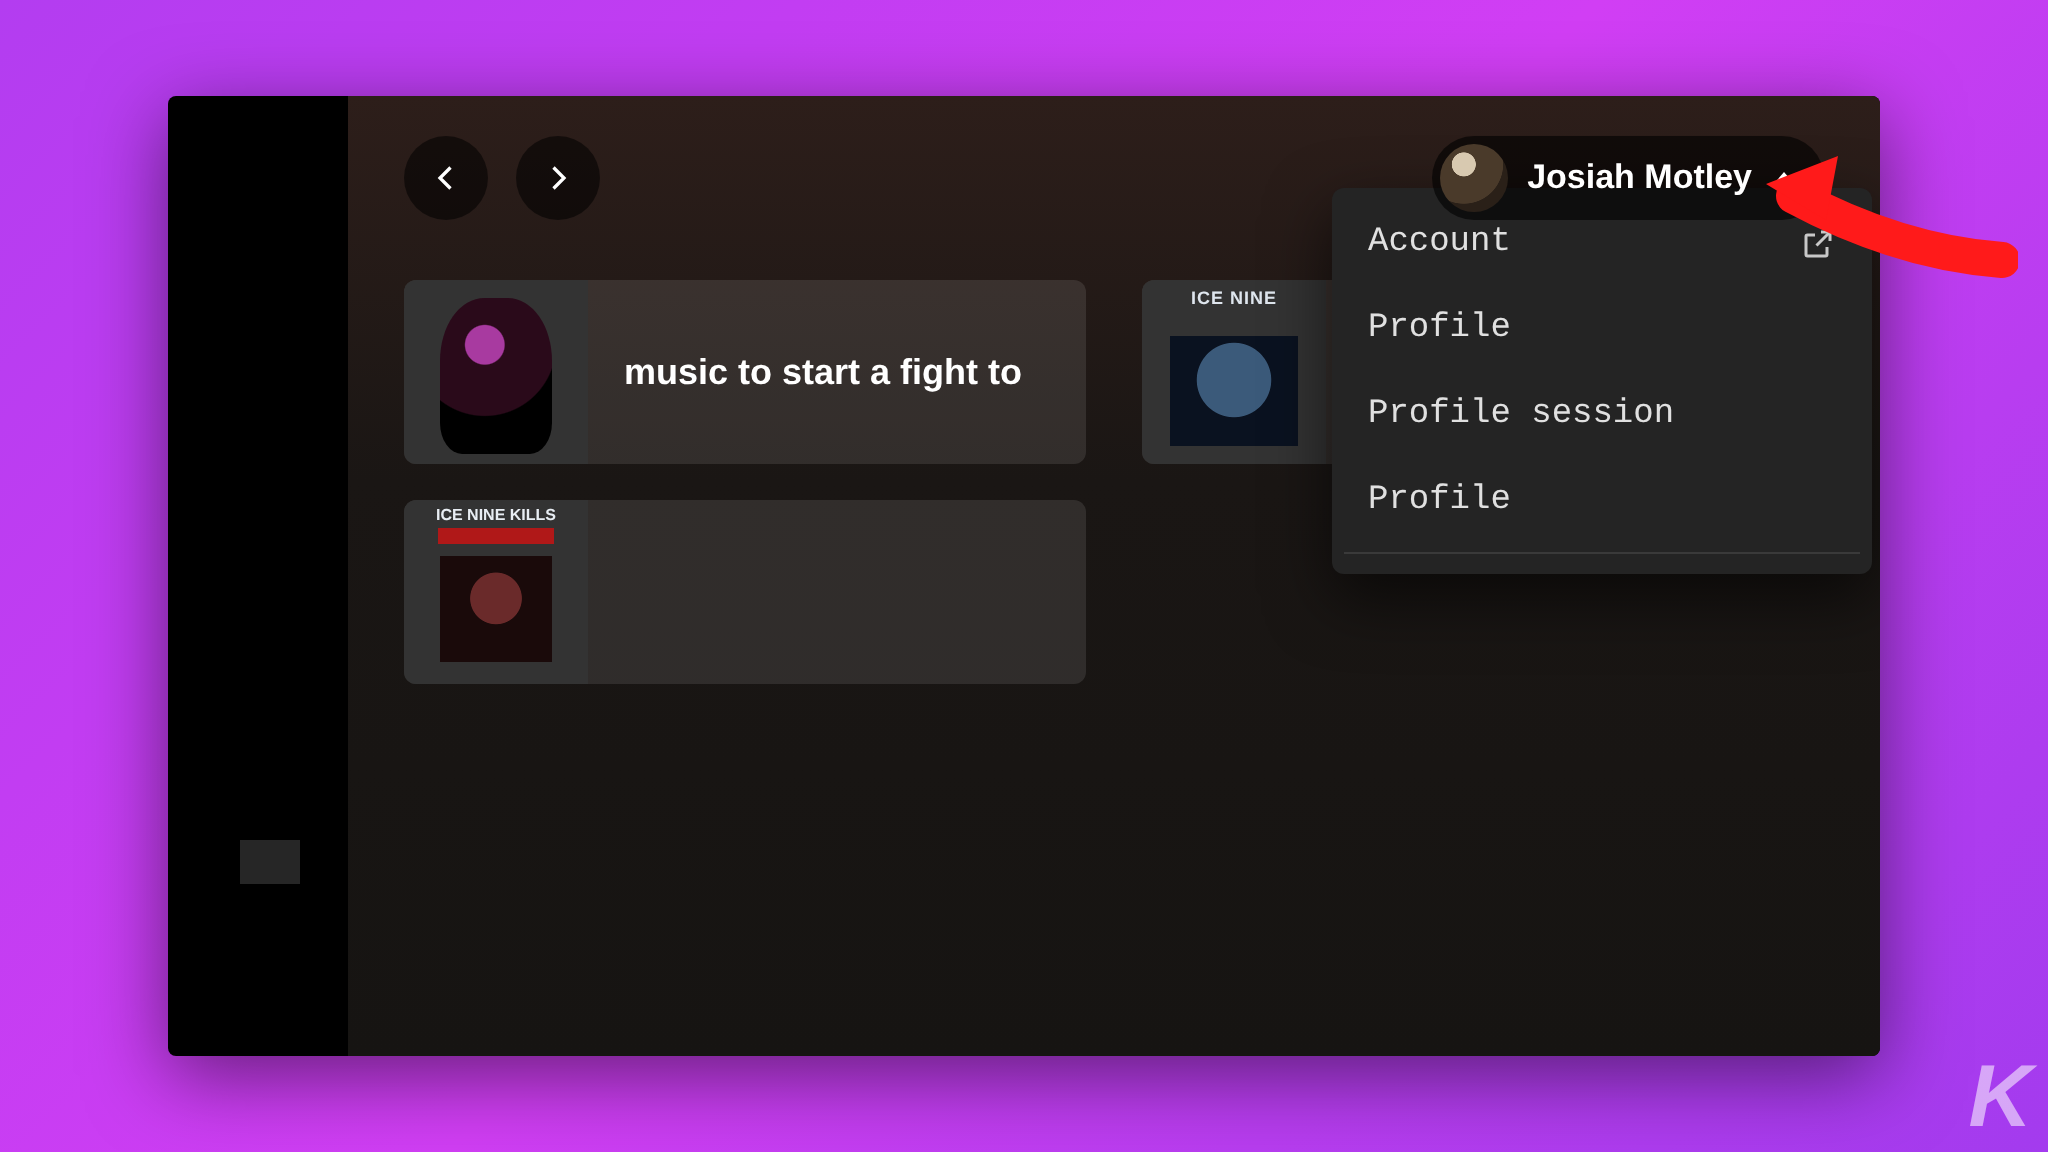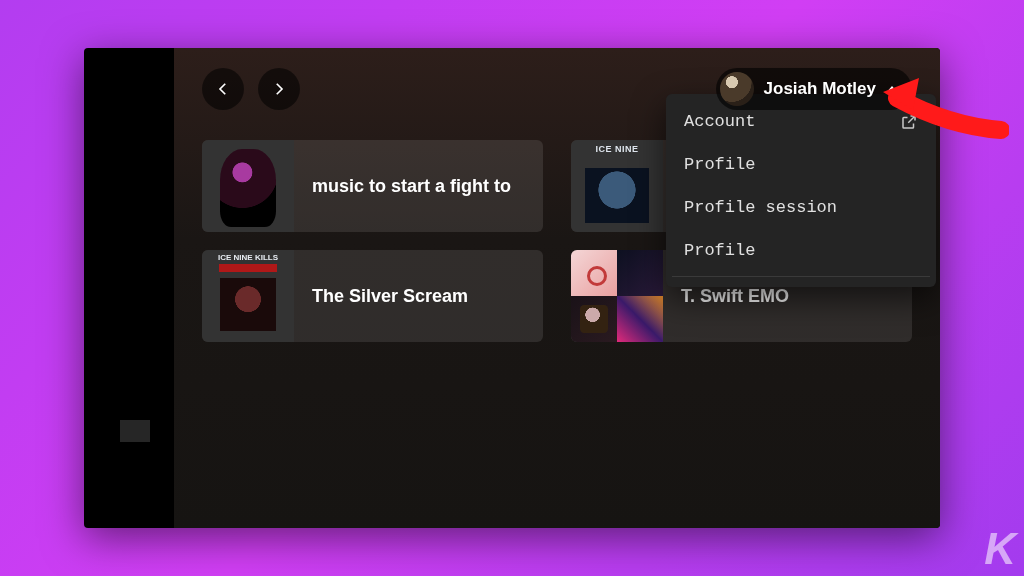--- a/index.html
+++ b/index.html
@@ -193,30 +193,20 @@
         <div class="title">music to start a fight to</div>
       </div>
       <div class="card">
         <div class="art art2"></div>
         <div class="title"></div>
       </div>
       <div class="card">
         <div class="art art3">
             <div class="redbar"></div>
           </div>
-        <div class="title">The Silver Scream</div>
-      </div>
-      <div class="card">
-        <div class="art art4">
-          <div class="q1"></div>
-            <div class="q2"></div>
-            <div class="q3"></div>
-            <div class="q4"></div>
-        </div>
-        <div class="title">T. Swift EMO</div>
       </div>
     </div>
 
     <div class="dropdown">
       <div class="menu-item">
         <span>Account</span>
         <svg class="ext-icon" viewBox="0 0 24 24">
           <path d="M14 4h6v6"></path>
             <path d="M20 4l-9 9"></path>
             <path d="M18 14v5a1 1 0 0 1-1 1H5a1 1 0 0 1-1-1V7a1 1 0 0 1 1-1h5"></path>

